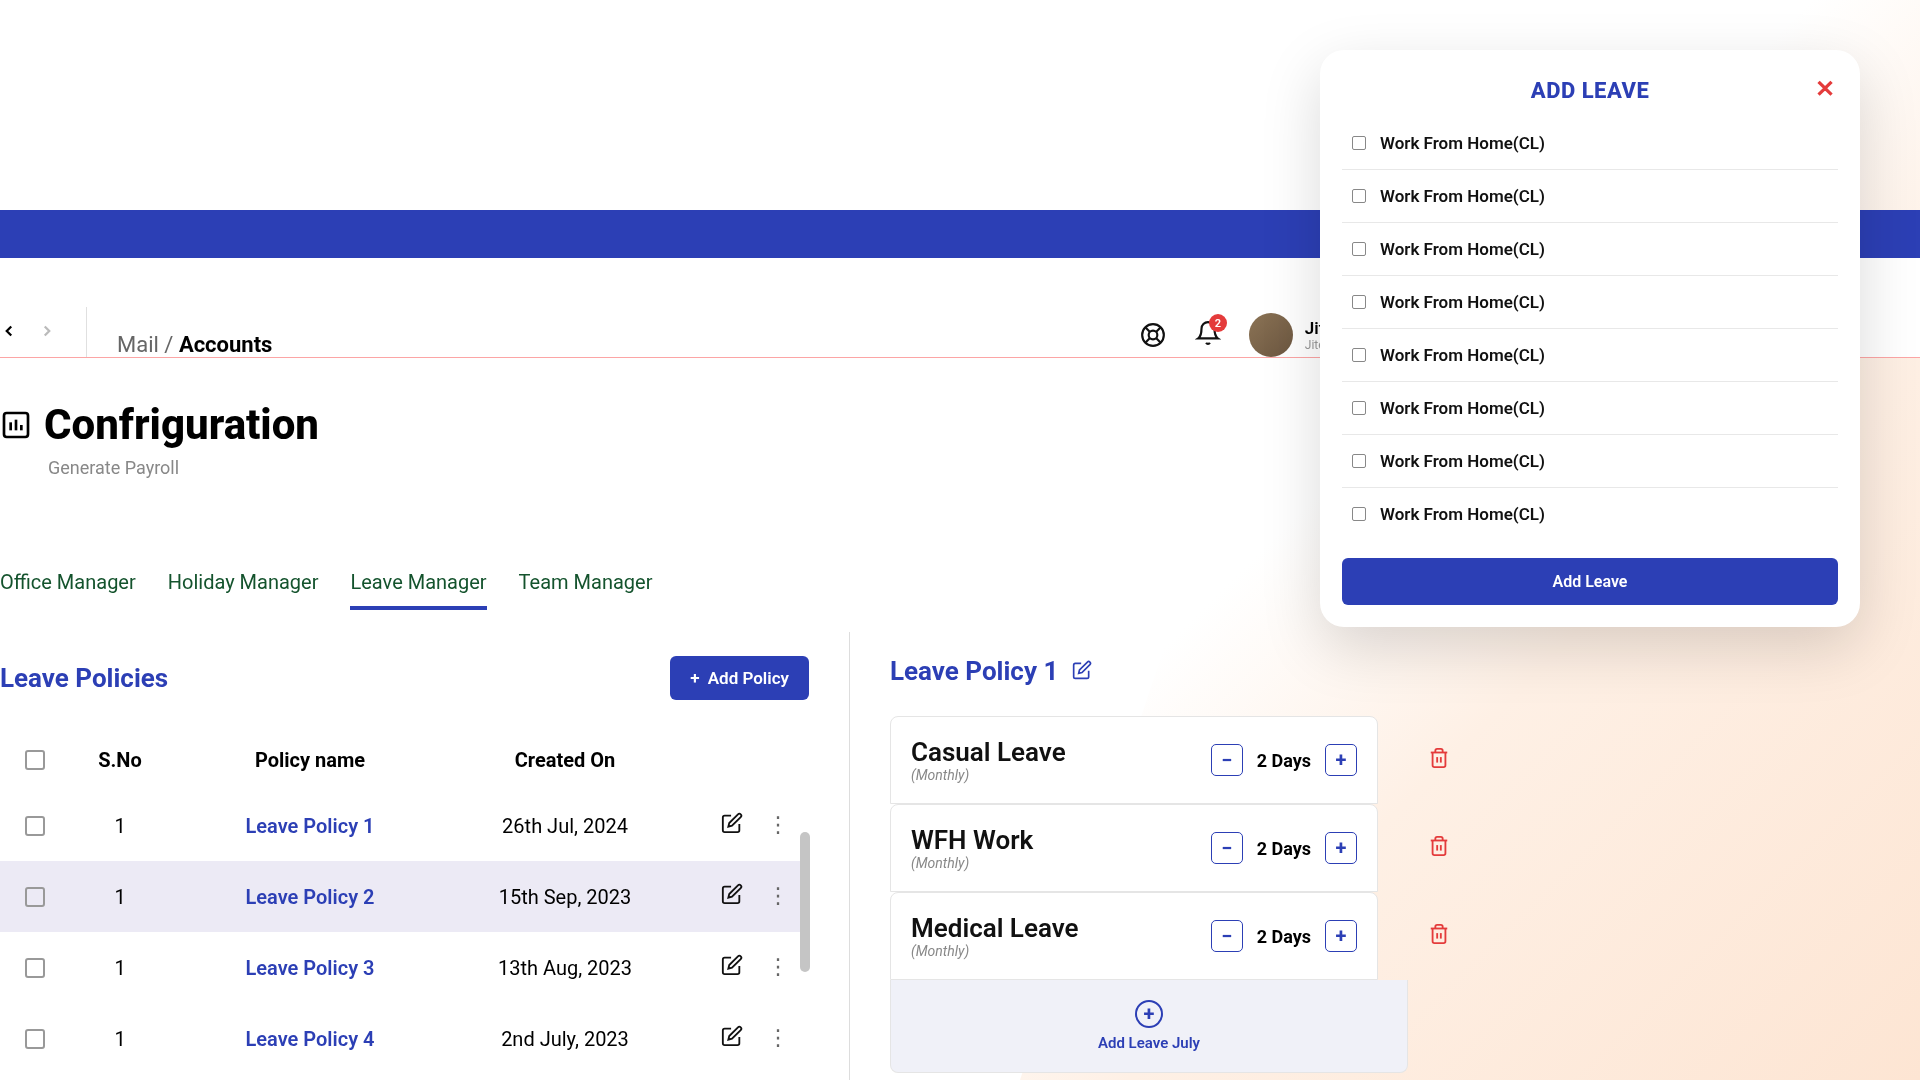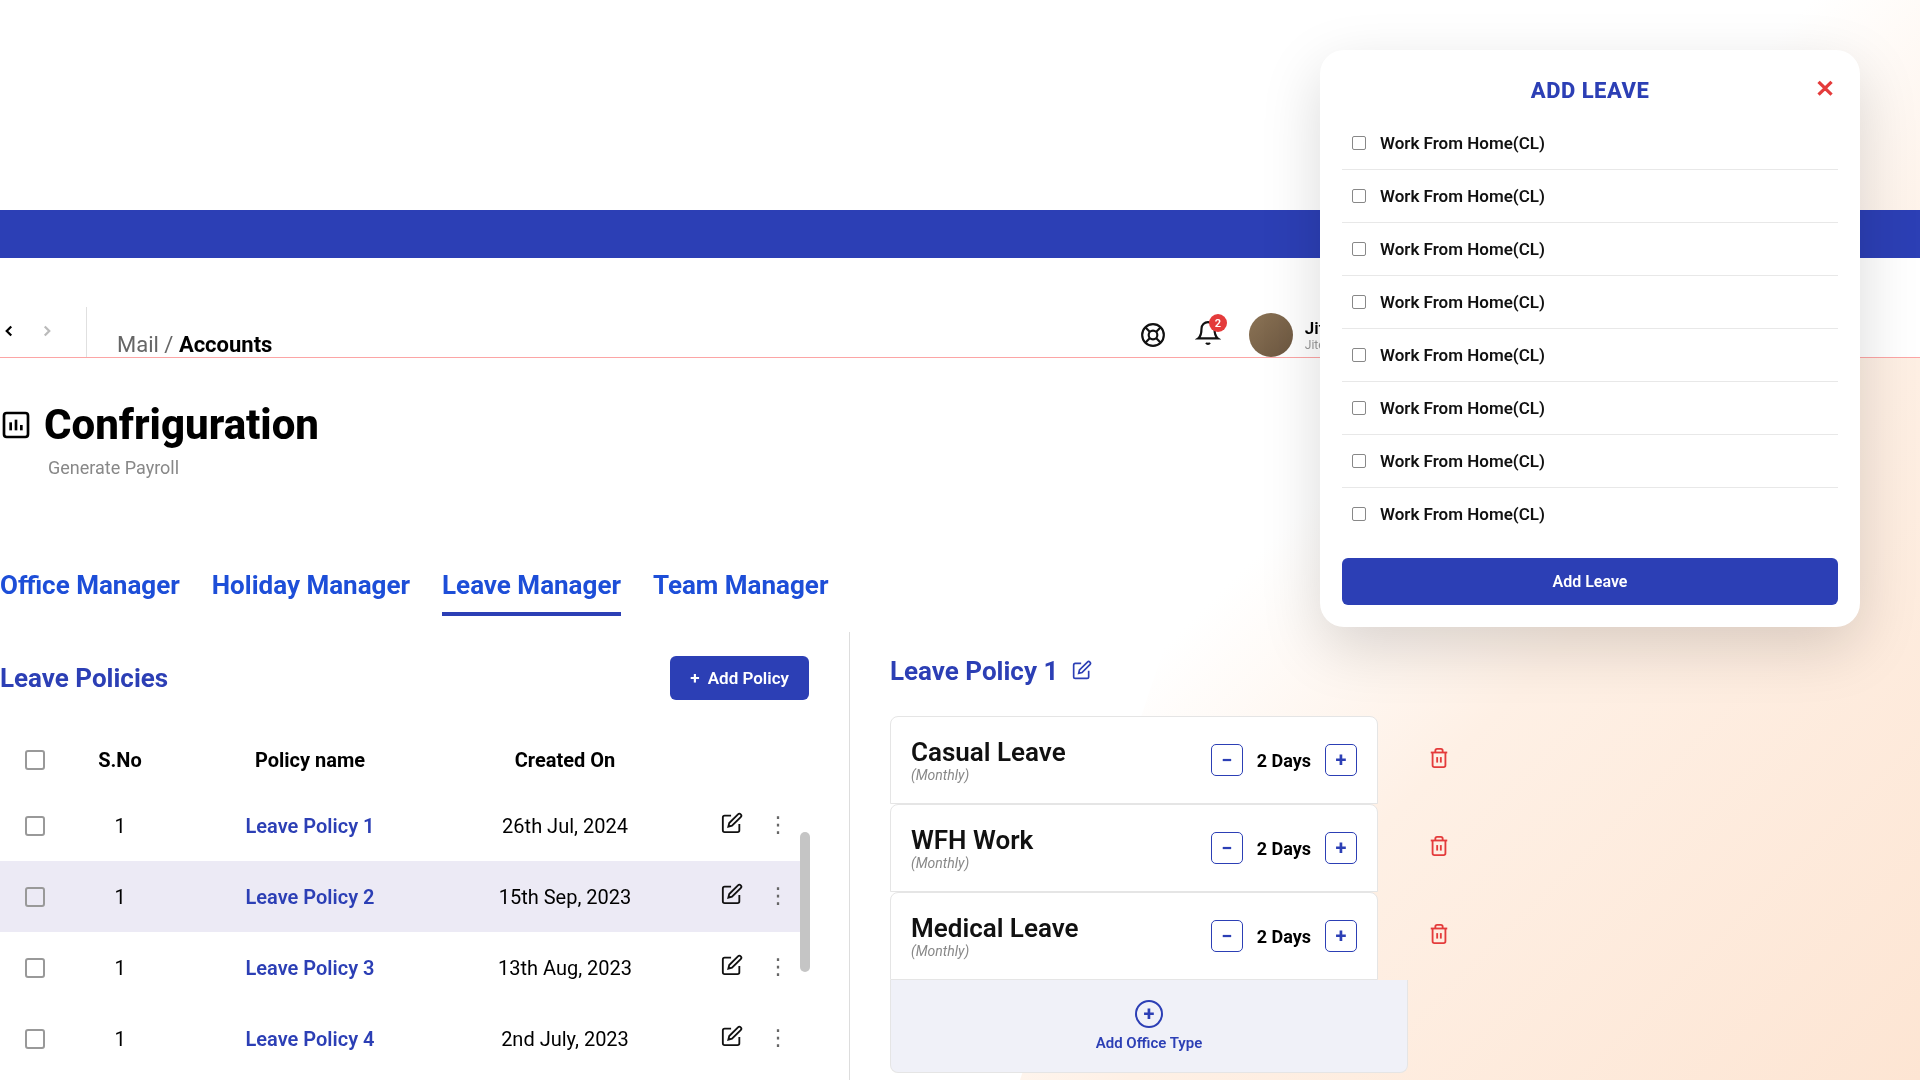--- a/index.html
+++ b/index.html
@@ -170,23 +170,23 @@
 }
 .tabs {
   position: absolute;
   top: 570px;
   left: 0;
   display: flex;
   gap: 32px;
   z-index: 2;
 }
 .tab {
-  font-size: 26px;
-  font-weight: 700;
-  color: #1d4ed8;
+  font-size: 20px;
+  font-weight: 400;
+  color: #14532d;
   padding-bottom: 12px;
   cursor: pointer;
 }
 .tab.active {
   border-bottom: 4px solid #2c3fb5;
 }
 .content {
   position: absolute;
   top: 632px;
   left: 0;
@@ -663,21 +663,21 @@
         </div>
         <span class="trash"><svg width="22" height="22" viewBox="0 0 24 24" fill="none" stroke="#e43b3b" stroke-width="2">
               <polyline points="3 6 5 6 21 6"></polyline>
               <path d="M19 6v14a2 2 0 0 1-2 2H7a2 2 0 0 1-2-2V6m3 0V4a2 2 0 0 1 2-2h4a2 2 0 0 1 2 2v2"></path>
               <line x1="10" y1="11" x2="10" y2="17"></line>
               <line x1="14" y1="11" x2="14" y2="17"></line>
             </svg></span>
       </div>
       <div class="add-leave-type" style="width:calc(100% - 42px)">
         <div class="plus-circ">+</div>
-        <div class="alt-text">Add Office Type</div>
+        <div class="alt-text">Add Leave July</div>
       </div>
     </div>
   </div>
 </div>
 
 <div style="position:absolute;left:800px;top:832px;width:10px;height:140px;background:#c5c5c5;border-radius:5px;z-index:3"></div>
 
 <div class="modal">
   <div class="modal-title">ADD LEAVE</div>
   <div class="modal-close">✕</div>

